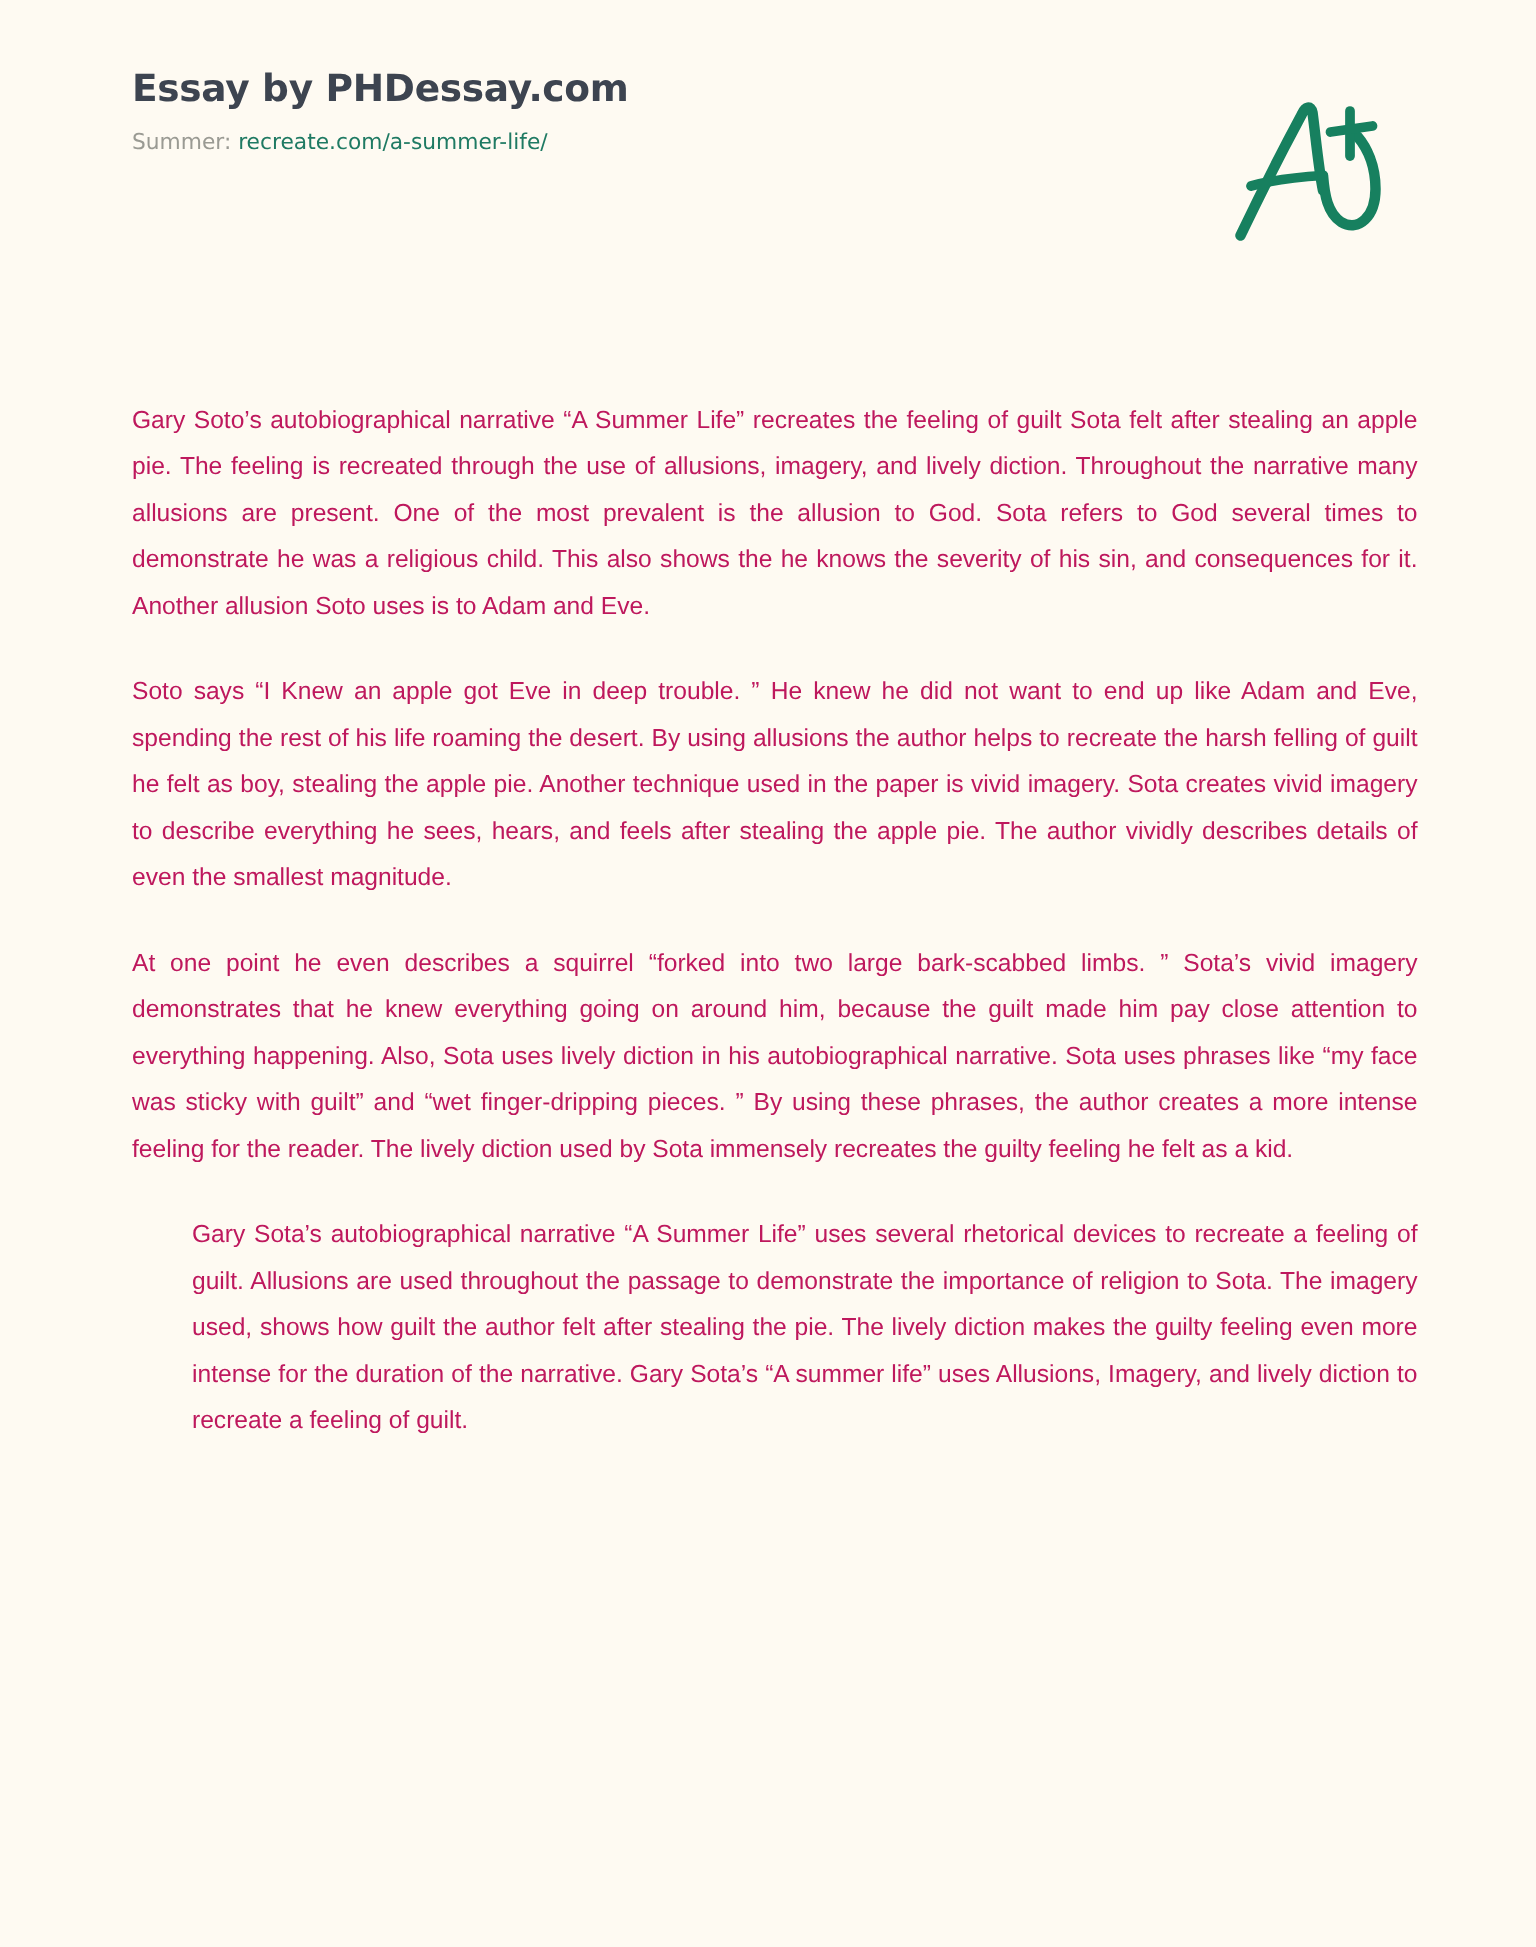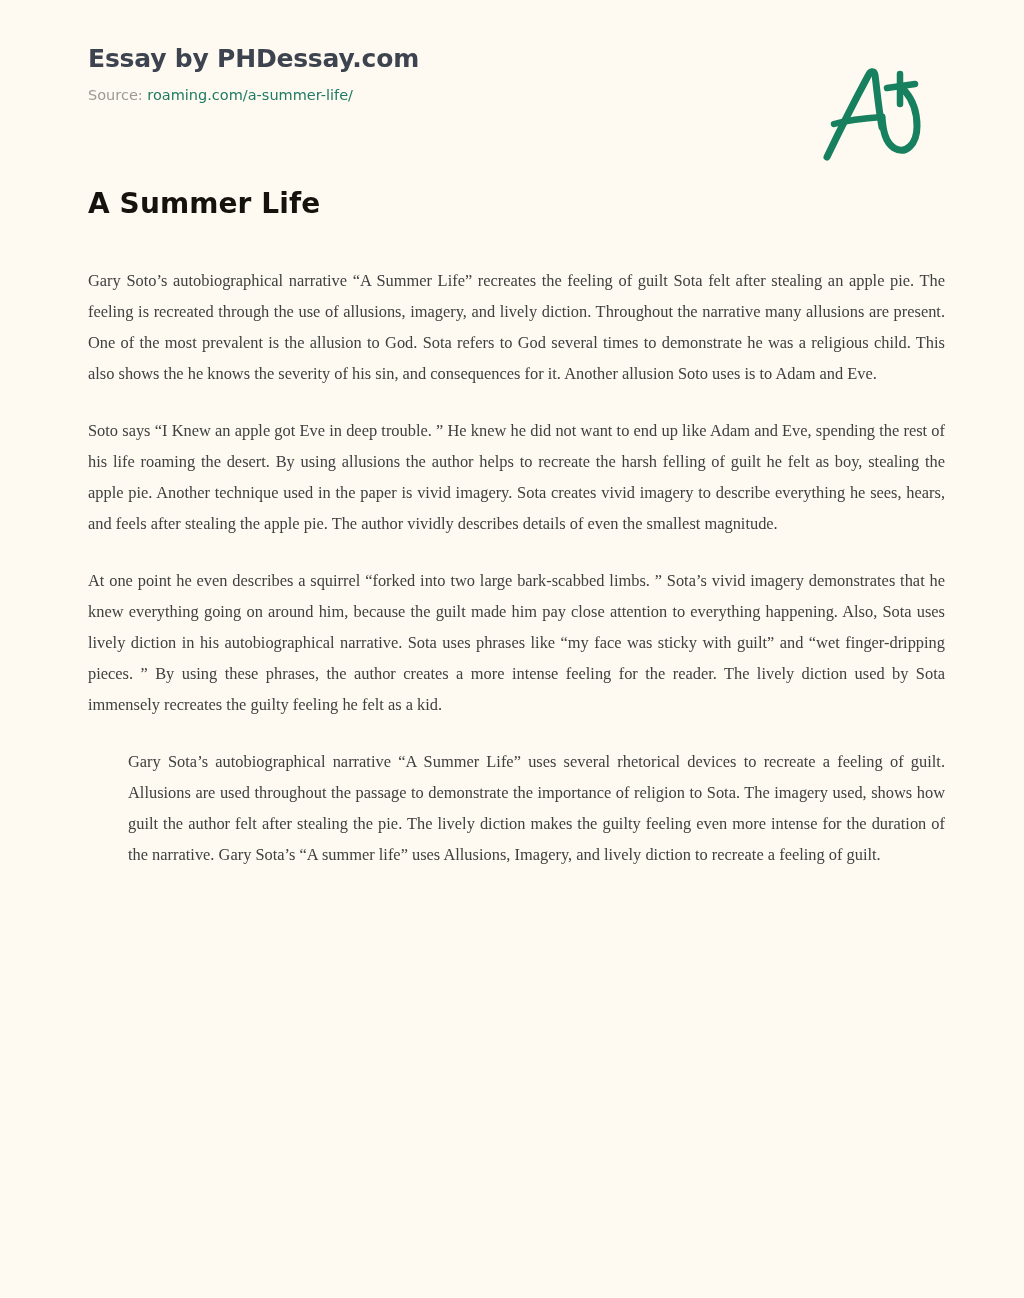--- a/index.html
+++ b/index.html
@@ -87,65 +87,64 @@
   
   .body-copy {
     position: absolute;
     left: 88px;
     top: 265px;
     width: 857px;
   }
 
   .body-copy p {
     margin: 0 0 26px 0;
-    font-family: Liberation Serif, serif;
+    font-family: Liberation Sans, sans-serif;
     font-size: 16.4px;
     line-height: 31px;
-    color: #404040;
+    color: #be185d;
     text-align: justify;
     text-justify: inter-word;
     -webkit-hyphens: none;
     hyphens: none;
   }
   .body-copy p:last-child {
     margin-bottom: 0;
     margin-left: 40px;
   }
 </style>
 </head>
 <body>
 
 <div class="page">
 
   <div class="header">
     <div class="brand-line">Essay by PHDessay.com</div>
     <div class="source-line">
-      <span class="source-label">Source:</span>
-      <span class="source-url">roaming.com/a-summer-life/</span>
+      <span class="source-label">Summer:</span>
+      <span class="source-url">recreate.com/a-summer-life/</span>
     </div>
   </div>
 
   <div class="logo">
     <svg viewBox="0 0 120 105" xmlns="http://www.w3.org/2000/svg">
       <g fill="none" stroke="#17805f" stroke-linecap="round" stroke-linejoin="round">
 
         <path d="M15 97 C 26 74, 42 42, 56 16 C 58 11, 62 10, 63 15 C 65 30, 67 52, 70 67" stroke-width="7"></path>
 
         <path d="M22 64 C 36 60, 54 58, 70 57" stroke-width="6.5"></path>
 
         <path d="M70 57 C 71 70, 73 82, 82 88 C 94 95, 105 84, 105 66 C 105 50, 99 38, 93 31" stroke-width="7"></path>
 
         <path d="M88 14 L 88 44" stroke-width="6.5"></path>
 
         <path d="M75 28 L 103 24" stroke-width="6.5"></path>
       </g>
     </svg>
   </div>
 
-  <div class="doc-title">A Summer Life</div>
 
   <div class="body-copy">
     <p>Gary Soto’s autobiographical narrative “A Summer Life” recreates the feeling of guilt Sota felt after stealing an apple pie. The feeling is recreated through the use of allusions, imagery, and lively diction. Throughout the narrative many allusions are present. One of the most prevalent is the allusion to God. Sota refers to God several times to demonstrate he was a religious child. This also shows the he knows the severity of his sin, and consequences for it. Another allusion Soto uses is to Adam and Eve.</p>
     <p>Soto says “I Knew an apple got Eve in deep trouble. ” He knew he did not want to end up like Adam and Eve, spending the rest of his life roaming the desert. By using allusions the author helps to recreate the harsh felling of guilt he felt as boy, stealing the apple pie. Another technique used in the paper is vivid imagery. Sota creates vivid imagery to describe everything he sees, hears, and feels after stealing the apple pie. The author vividly describes details of even the smallest magnitude.</p>
     <p>At one point he even describes a squirrel “forked into two large bark-scabbed limbs. ” Sota’s vivid imagery demonstrates that he knew everything going on around him, because the guilt made him pay close attention to everything happening. Also, Sota uses lively diction in his autobiographical narrative. Sota uses phrases like “my face was sticky with guilt” and “wet finger-dripping pieces. ” By using these phrases, the author creates a more intense feeling for the reader. The lively diction used by Sota immensely recreates the guilty feeling he felt as a kid.</p>
     <p>Gary Sota’s autobiographical narrative “A Summer Life” uses several rhetorical devices to recreate a feeling of guilt. Allusions are used throughout the passage to demonstrate the importance of religion to Sota. The imagery used, shows how guilt the author felt after stealing the pie. The lively diction makes the guilty feeling even more intense for the duration of the narrative. Gary Sota’s “A summer life” uses Allusions, Imagery, and lively diction to recreate a feeling of guilt.</p>
   </div>
 
 </div>
 

